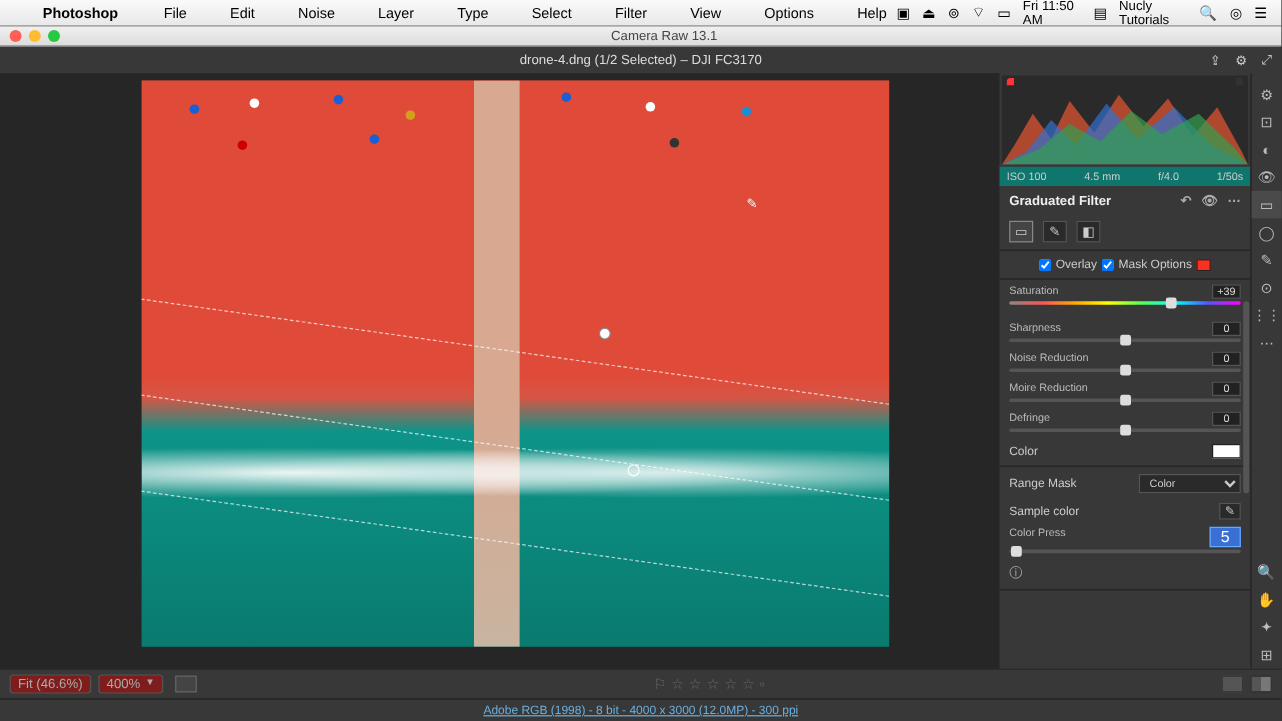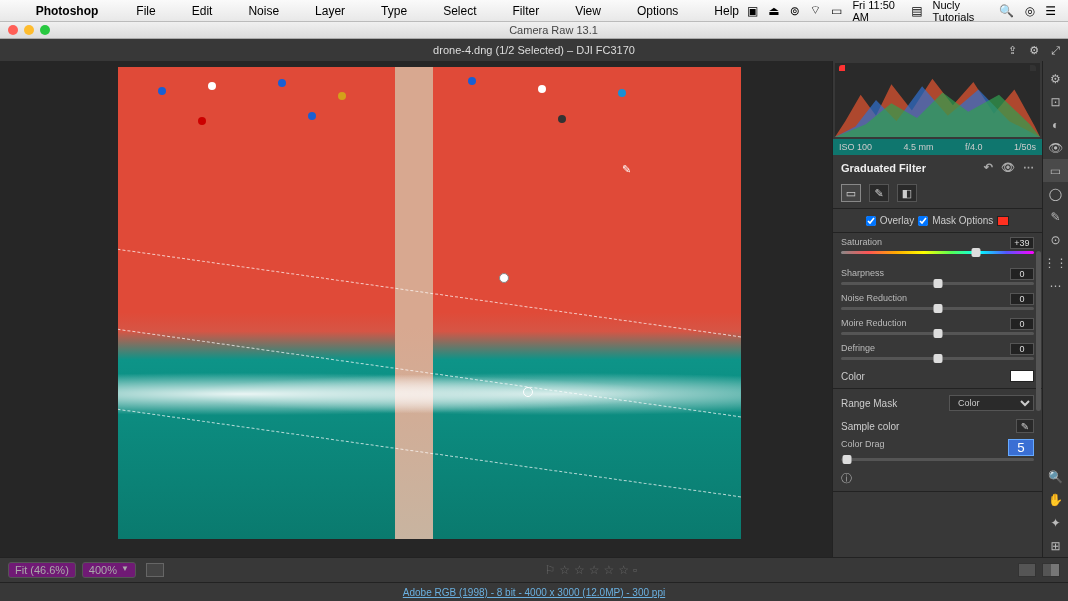--- a/index.html
+++ b/index.html
@@ -33,21 +33,21 @@
 .canvas-wrap { flex: 1; background: #262626; position: relative; }
 .canvas { position: absolute; left: 118px; top: 6px; width: 623px; height: 472px; background: linear-gradient(to bottom, #e04a38 0%, #e04a38 52%, #d65545 56%, #0d9488 62%, #0a7a6e 100%); overflow: hidden; }
 .canvas .pier { position: absolute; left: 277px; top: 0; width: 38px; height: 100%; background: linear-gradient(to bottom, #d8a890 0%, #d8a890 55%, #c8b4a0 100%); }
 .canvas .waves { position: absolute; left: 0; bottom: 120px; width: 100%; height: 50px; background: radial-gradient(ellipse at 20% 50%, rgba(255,255,255,0.9), transparent 60%), radial-gradient(ellipse at 70% 50%, rgba(255,255,255,0.8), transparent 60%); }
 .canvas .umbrella { position: absolute; width: 8px; height: 8px; border-radius: 50%; }
 .gradline { position: absolute; border-top: 1px dashed rgba(255,255,255,0.7); width: 820px; left: -70px; transform-origin: left; }
 .gradpin { position: absolute; width: 10px; height: 10px; border-radius: 50%; background: #fff; border: 1px solid #888; }
 
 
 .footbar { height: 25px; background: #383838; display: flex; align-items: center; color: #aaa; font-size: 11px; padding: 0 8px; border-top: 1px solid #222; }
-.footbar .zoom { background: #701a75; border: 1px solid #555; border-radius: 3px; padding: 1px 6px; margin-right: 6px; }
+.footbar .zoom { background: #7f1d1d; border: 1px solid #555; border-radius: 3px; padding: 1px 6px; margin-right: 6px; }
 .footbar .stars { margin: 0 auto; display: flex; gap: 4px; color: #666; font-size: 12px; }
 .footbar .viewbtns { display: flex; gap: 6px; }
 .footbar .vbtn { width: 18px; height: 14px; background: #555; border: 1px solid #333; }
 
 
 .infobar { height: 20px; background: #383838; display: flex; align-items: center; justify-content: center; color: #6ab0e0; font-size: 10px; text-decoration: underline; border-top: 1px solid #222; }
 
 
 .panel { width: 210px; background: #383838; color: #ccc; font-size: 10px; display: flex; flex-direction: column; }
 .histogram { height: 74px; background: #2a2a2a; position: relative; margin: 2px; }
@@ -260,21 +260,21 @@
     <div class="row">
       <span>Range Mask</span>
       <select><option>Color</option></select>
     </div>
     <div class="row">
       <span>Sample color</span>
       <div class="edrop">✎</div>
     </div>
     <div class="slider-row">
       <div class="lab">
-        <span>Color Drag</span>
+        <span>Color Press</span>
         <input class="val" style="width: 26px; background: rgb(58, 111, 212); border: 1px solid rgb(102, 170, 255); color: rgb(255, 255, 255);" value="5">
       </div>
       <div class="track">
             <div class="thumb" style="left:3%"></div>
           </div>
     </div>
     <div class="hint">
       <span class="hicn">ⓘ</span>
     </div>
     <div style="height:1px;background:#222;margin:2px 0"></div>

